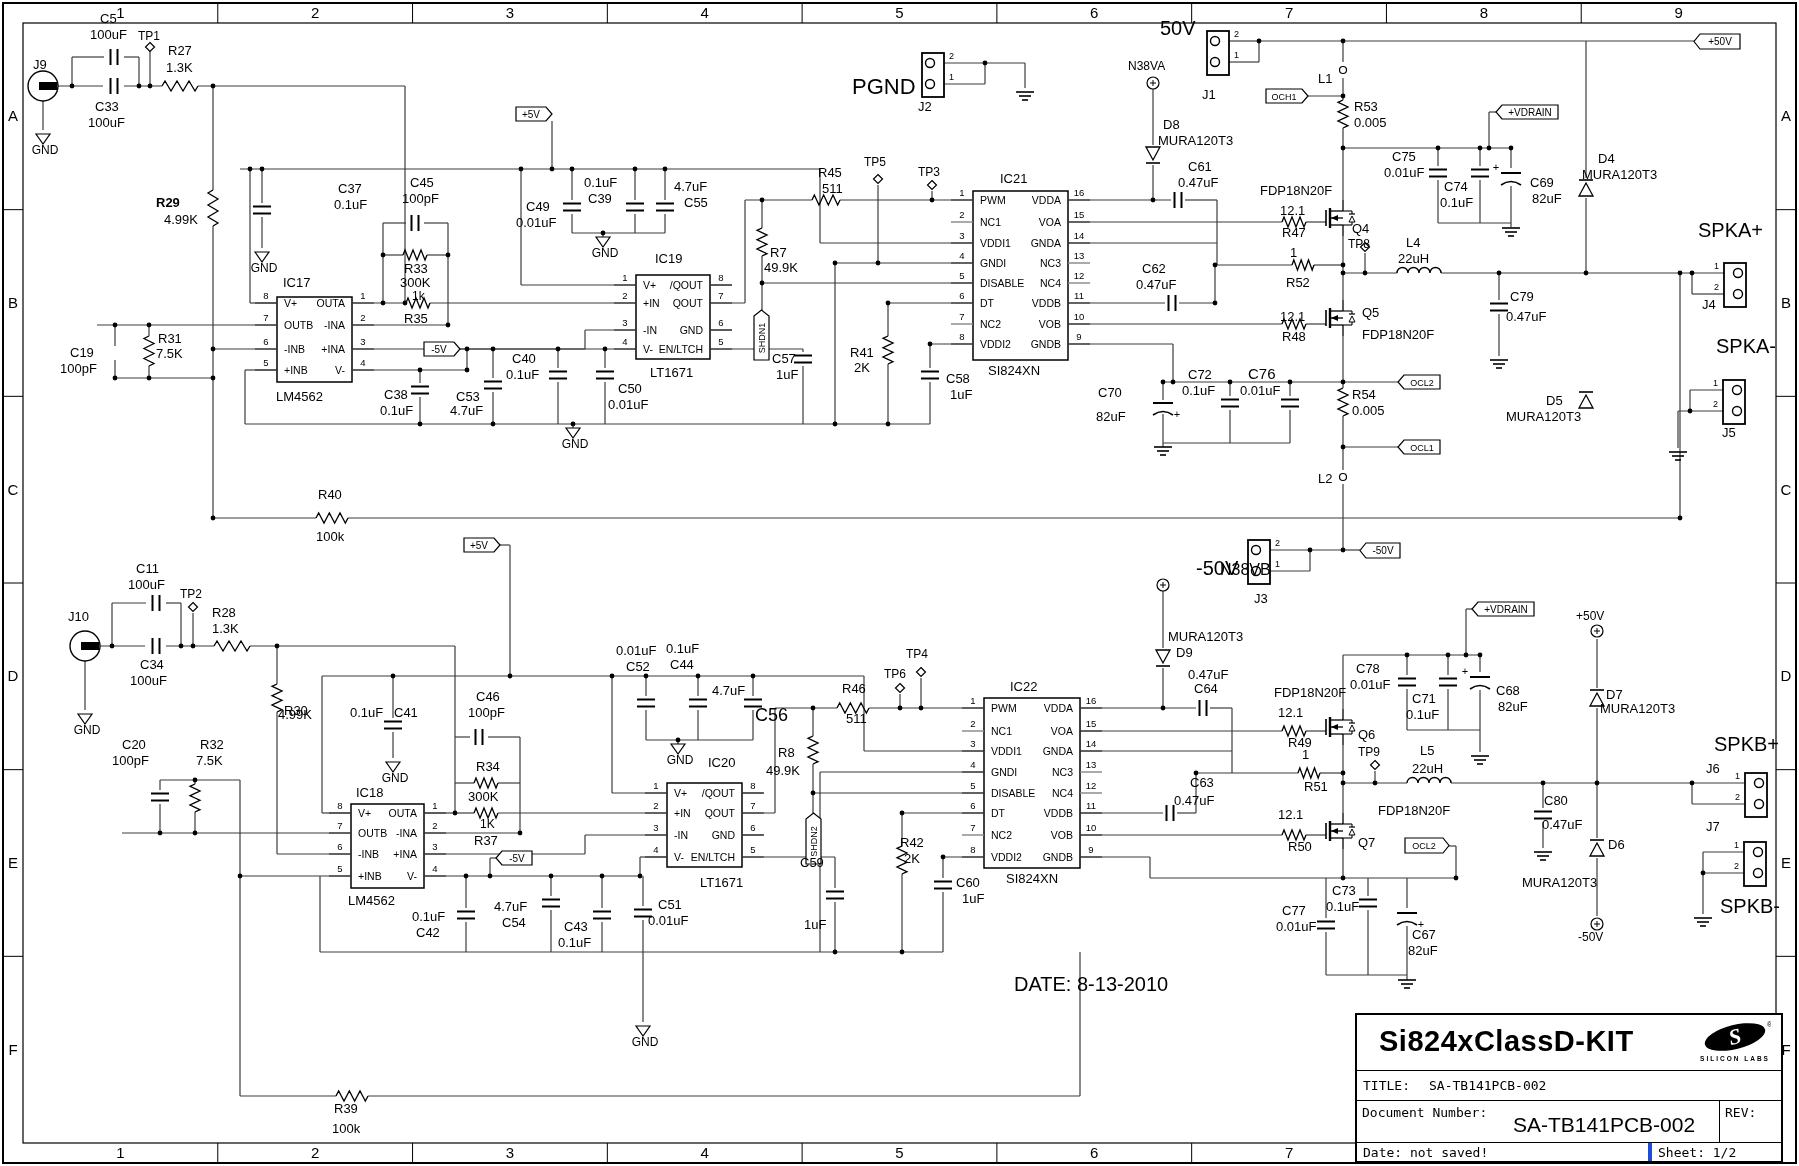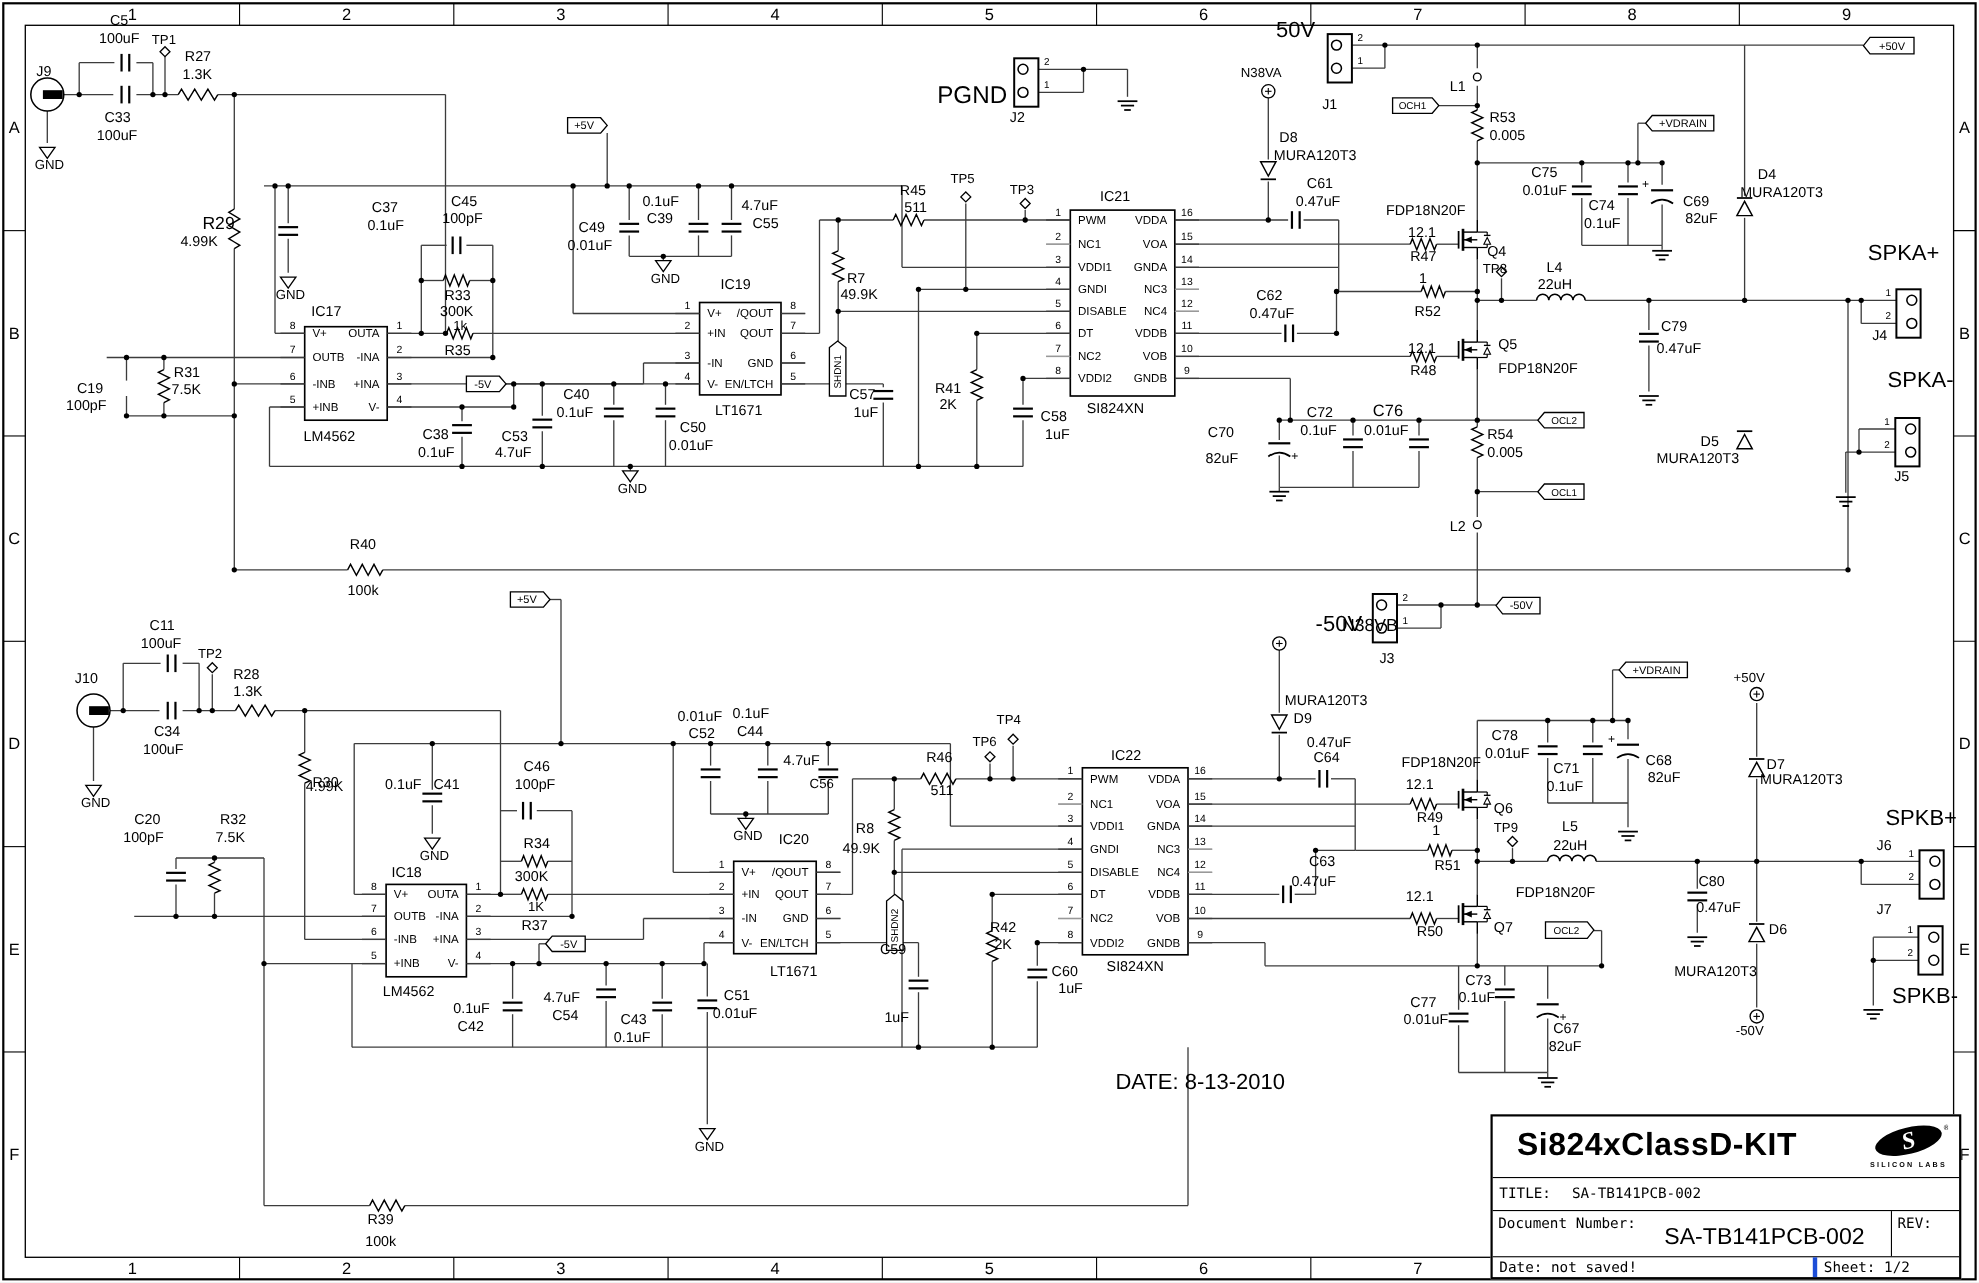--- a/index.html
+++ b/index.html
@@ -1051,21 +1051,21 @@
     </svg>
   <div id="labels">
       <div class="lb" style="left: 100px; top: 12px; font-size: 13px;">C5</div>
       <div class="lb" style="left: 90px; top: 28px; font-size: 13px;">100uF</div>
       <div class="lb" style="left: 138px; top: 30px; font-size: 12px;">TP1</div>
       <div class="lb" style="left: 33px; top: 58px; font-size: 13px;">J9</div>
       <div class="lb" style="left: 168px; top: 44px; font-size: 13px;">R27</div>
       <div class="lb" style="left: 166px; top: 61px; font-size: 13px;">1.3K</div>
       <div class="lb" style="left: 95px; top: 100px; font-size: 13px;">C33</div>
       <div class="lb" style="left: 88px; top: 116px; font-size: 13px;">100uF</div>
-      <div class="lb" style="left: 184px; top: 196px; font-size: 16px;">R29</div>
+      <div class="lb" style="left: 156px; top: 196px; font-size: 13px; font-weight: bold;">R29</div>
       <div class="lb" style="left: 164px; top: 213px; font-size: 13px;">4.99K</div>
       <div class="lb" style="left: 338px; top: 182px; font-size: 13px;">C37</div>
       <div class="lb" style="left: 334px; top: 198px; font-size: 13px;">0.1uF</div>
       <div class="lb" style="left: 410px; top: 176px; font-size: 13px;">C45</div>
       <div class="lb" style="left: 402px; top: 192px; font-size: 13px;">100pF</div>
       <div class="lb" style="left: 404px; top: 262px; font-size: 13px;">R33</div>
       <div class="lb" style="left: 400px; top: 276px; font-size: 13px;">300K</div>
       <div class="lb" style="left: 412px; top: 290px; font-size: 12px;">1k</div>
       <div class="lb" style="left: 404px; top: 312px; font-size: 13px;">R35</div>
       <div class="lb" style="left: 283px; top: 276px; font-size: 13px;">IC17</div>
@@ -1189,21 +1189,21 @@
       <div class="lb" style="left: 468px; top: 790px; font-size: 13px;">300K</div>
       <div class="lb" style="left: 480px; top: 818px; font-size: 12px;">1K</div>
       <div class="lb" style="left: 474px; top: 834px; font-size: 13px;">R37</div>
       <div class="lb" style="left: 356px; top: 786px; font-size: 13px;">IC18</div>
       <div class="lb" style="left: 348px; top: 894px; font-size: 13px;">LM4562</div>
       <div class="lb" style="left: 616px; top: 644px; font-size: 13px;">0.01uF</div>
       <div class="lb" style="left: 626px; top: 660px; font-size: 13px;">C52</div>
       <div class="lb" style="left: 666px; top: 642px; font-size: 13px;">0.1uF</div>
       <div class="lb" style="left: 670px; top: 658px; font-size: 13px;">C44</div>
       <div class="lb" style="left: 712px; top: 684px; font-size: 13px;">4.7uF</div>
-      <div class="lb" style="left: 736px; top: 706px; font-size: 12px; text-align: right;">C56</div>
+      <div class="lb" style="left: 755px; top: 706px; font-size: 18px; text-align: right;">C56</div>
       <div class="lb" style="left: 708px; top: 756px; font-size: 13px;">IC20</div>
       <div class="lb" style="left: 700px; top: 876px; font-size: 13px;">LT1671</div>
       <div class="lb" style="left: 842px; top: 682px; font-size: 13px;">R46</div>
       <div class="lb" style="left: 846px; top: 712px; font-size: 13px;">511</div>
       <div class="lb" style="left: 884px; top: 668px; font-size: 12px;">TP6</div>
       <div class="lb" style="left: 906px; top: 648px; font-size: 12px;">TP4</div>
       <div class="lb" style="left: 778px; top: 746px; font-size: 13px;">R8</div>
       <div class="lb" style="left: 766px; top: 764px; font-size: 13px;">49.9K</div>
       <div class="lb" style="left: 800px; top: 856px; font-size: 13px;">C59</div>
       <div class="lb" style="left: 804px; top: 918px; font-size: 13px;">1uF</div>

